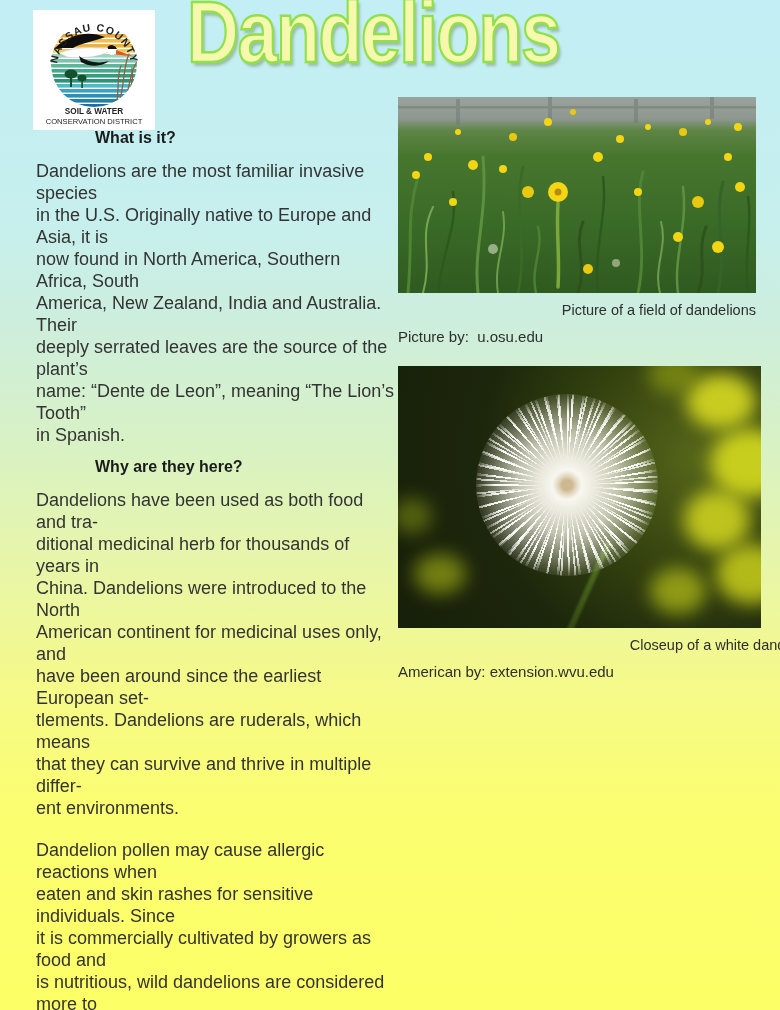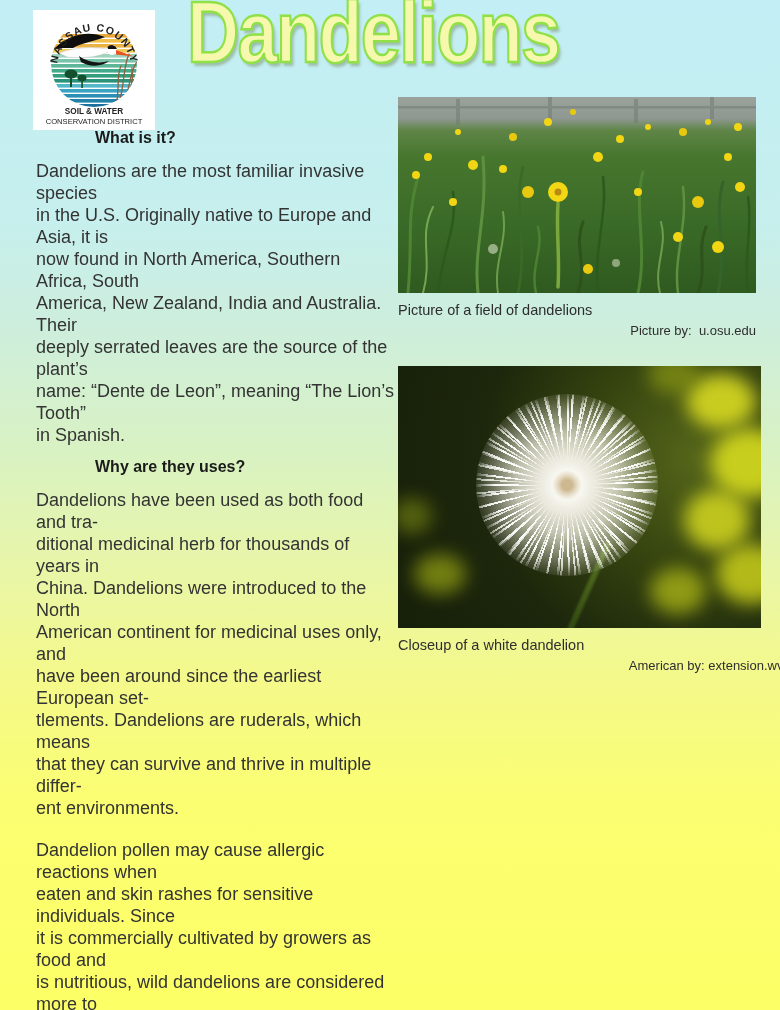--- a/index.html
+++ b/index.html
@@ -29,22 +29,22 @@
   .sec-h{margin:0 0 0 60px;font-size:16px;font-weight:bold;color:#1b1b1b;line-height:19px;}
   .sec-h.h2{margin-top:10px;}
   .sec-h.h3{margin-top:10px;}
   .sec-p{margin:13px 0 11px 1px;font-size:18px;line-height:22px;color:#333333;white-space:pre-line;}
   .sec-p.p3{margin-top:20px;}
 
   
   .fig{position:absolute;left:398px;}
   .fig1{top:97px;width:358px;}
   .fig2{top:366px;width:418px;}
-  .cap{margin-top:8px;text-align:left;font-size:14.5px;color:#2e2e2e;line-height:18px;}
-  .credit{margin-top:3px;text-align:right;font-size:13px;color:#2e2e2e;line-height:18px;white-space:pre;}
+  .cap{margin-top:8px;text-align:right;font-size:14.5px;color:#2e2e2e;line-height:18px;}
+  .credit{margin-top:9px;text-align:left;font-size:15px;color:#2e2e2e;line-height:18px;white-space:pre;}
 
   
   .photo-field{position:relative;width:358px;height:196px;overflow:hidden;}
   .photo-field svg{display:block;}
 
   
   .photo-closeup{
     position:relative;width:363px;height:262px;overflow:hidden;
     background:radial-gradient(circle at 82% 35%, #55661a 0%, #34420f 34%, #1d270c 62%, #161f09 100%);
   }
@@ -152,21 +152,21 @@
   <div class="left-col">
     <h2 class="sec-h h1">What is it?</h2>
     <p class="sec-p p1">Dandelions are the most familiar invasive species
 in the U.S. Originally native to Europe and Asia, it is
 now found in North America, Southern Africa, South
 America, New Zealand, India and Australia. Their
 deeply serrated leaves are the source of the plant’s
 name: “Dente de Leon”, meaning “The Lion’s Tooth”
 in Spanish.</p>
 
-    <h2 class="sec-h h2">Why are they uses?</h2>
+    <h2 class="sec-h h2">Why are they here?</h2>
     <p class="sec-p p2">Dandelions have been used as both food and tra-
 ditional medicinal herb for thousands of years in
 China. Dandelions were introduced to the North
 American continent for medicinal uses only, and
 have been around since the earliest European set-
 tlements. Dandelions are ruderals, which means
 that they can survive and thrive in multiple differ-
 ent environments.</p>
 
     <p class="sec-p p3">Dandelion pollen may cause allergic reactions when

